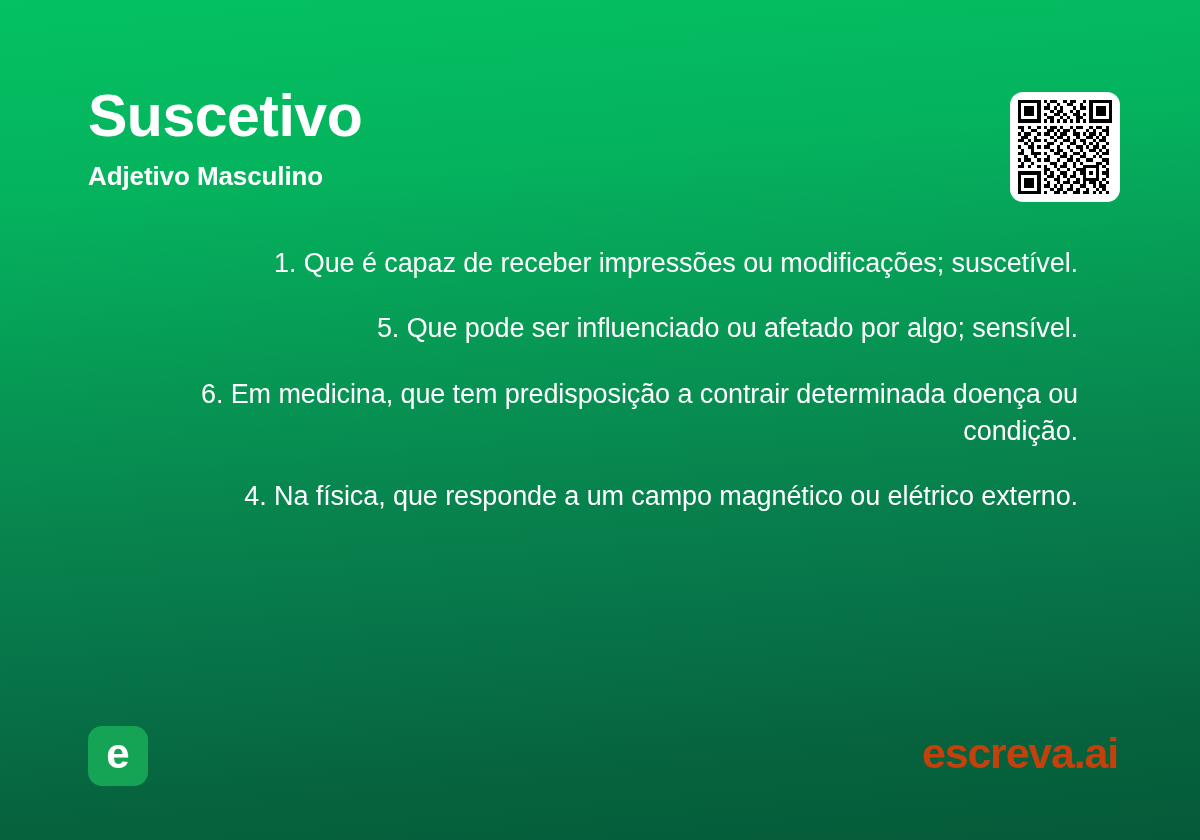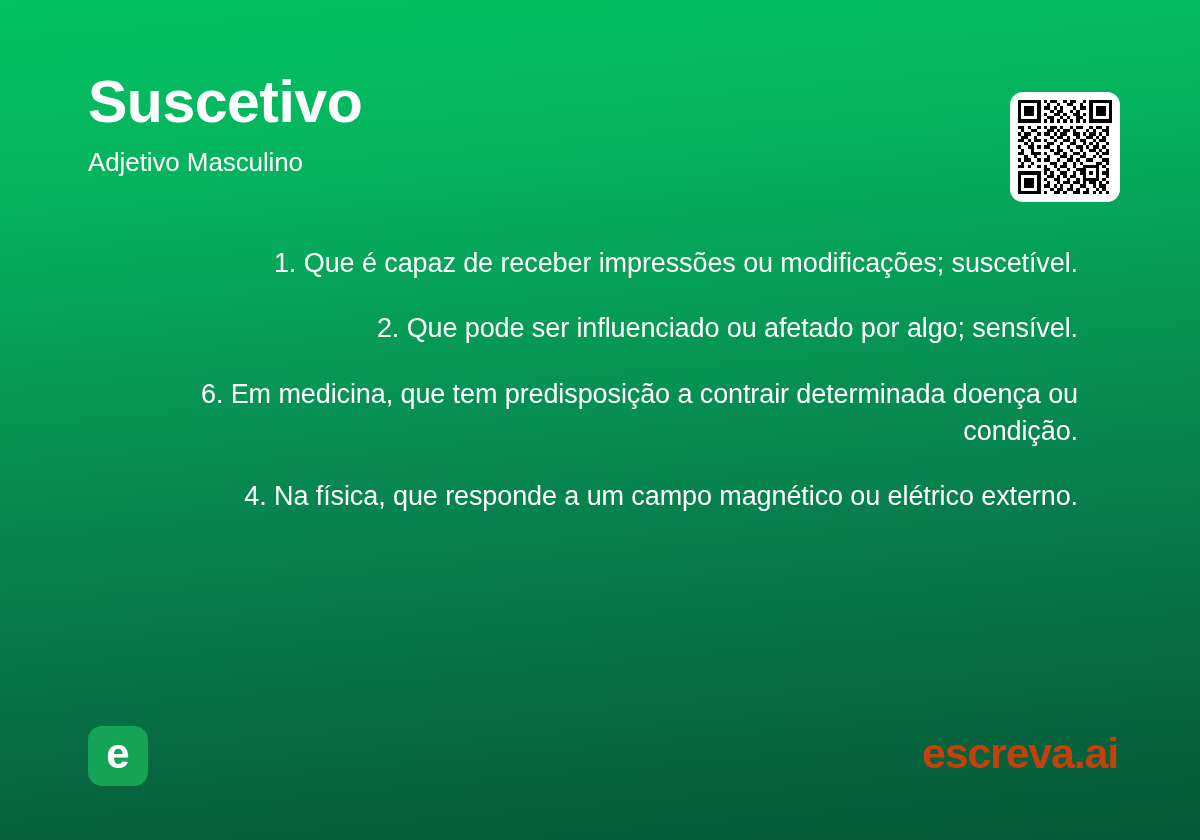--- a/index.html
+++ b/index.html
@@ -26,36 +26,36 @@
   .card {
     position: absolute;
     inset: 0;
     padding: 0;
   }
 
   
   .header {
     position: absolute;
     left: 88px;
-    top: 72px;
+    top: 86px;
     width: 880px;
   }
 
   .word-title {
     font-size: 59px;
     font-weight: 700;
     letter-spacing: -0.5px;
     line-height: 1.05;
     color: #ffffff;
   }
 
   .word-class {
     margin-top: 13px;
     font-size: 26px;
-    font-weight: 400;
+    font-weight: 700;
     letter-spacing: -0.1px;
     color: #ffffff;
   }
 
   
   .qr-wrap {
     position: absolute;
     right: 80px;
     top: 92px;
     width: 110px;
@@ -372,21 +372,21 @@
         <rect x="20" y="28" width="2" height="1"></rect>
           <rect x="23" y="28" width="1" height="1"></rect>
         <rect x="25" y="28" width="1" height="1"></rect>
           <rect x="27" y="28" width="1" height="1"></rect>
       </g>
     </svg>
   </div>
 
   <div class="definitions">
     <p class="definition">1. Que é capaz de receber impressões ou modificações; suscetível.</p>
-    <p class="definition">2. Que pode ser influenciado ou afetado por algo; sensível.</p>
+    <p class="definition">5. Que pode ser influenciado ou afetado por algo; sensível.</p>
     <p class="definition">6. Em medicina, que tem predisposição a contrair determinada doença ou condição.</p>
     <p class="definition">4. Na física, que responde a um campo magnético ou elétrico externo.</p>
   </div>
 
   <div class="footer">
     <div class="brand-logo">
       <span class="glyph">e</span>
     </div>
     <div class="brand-name">escreva.ai</div>
   </div>

